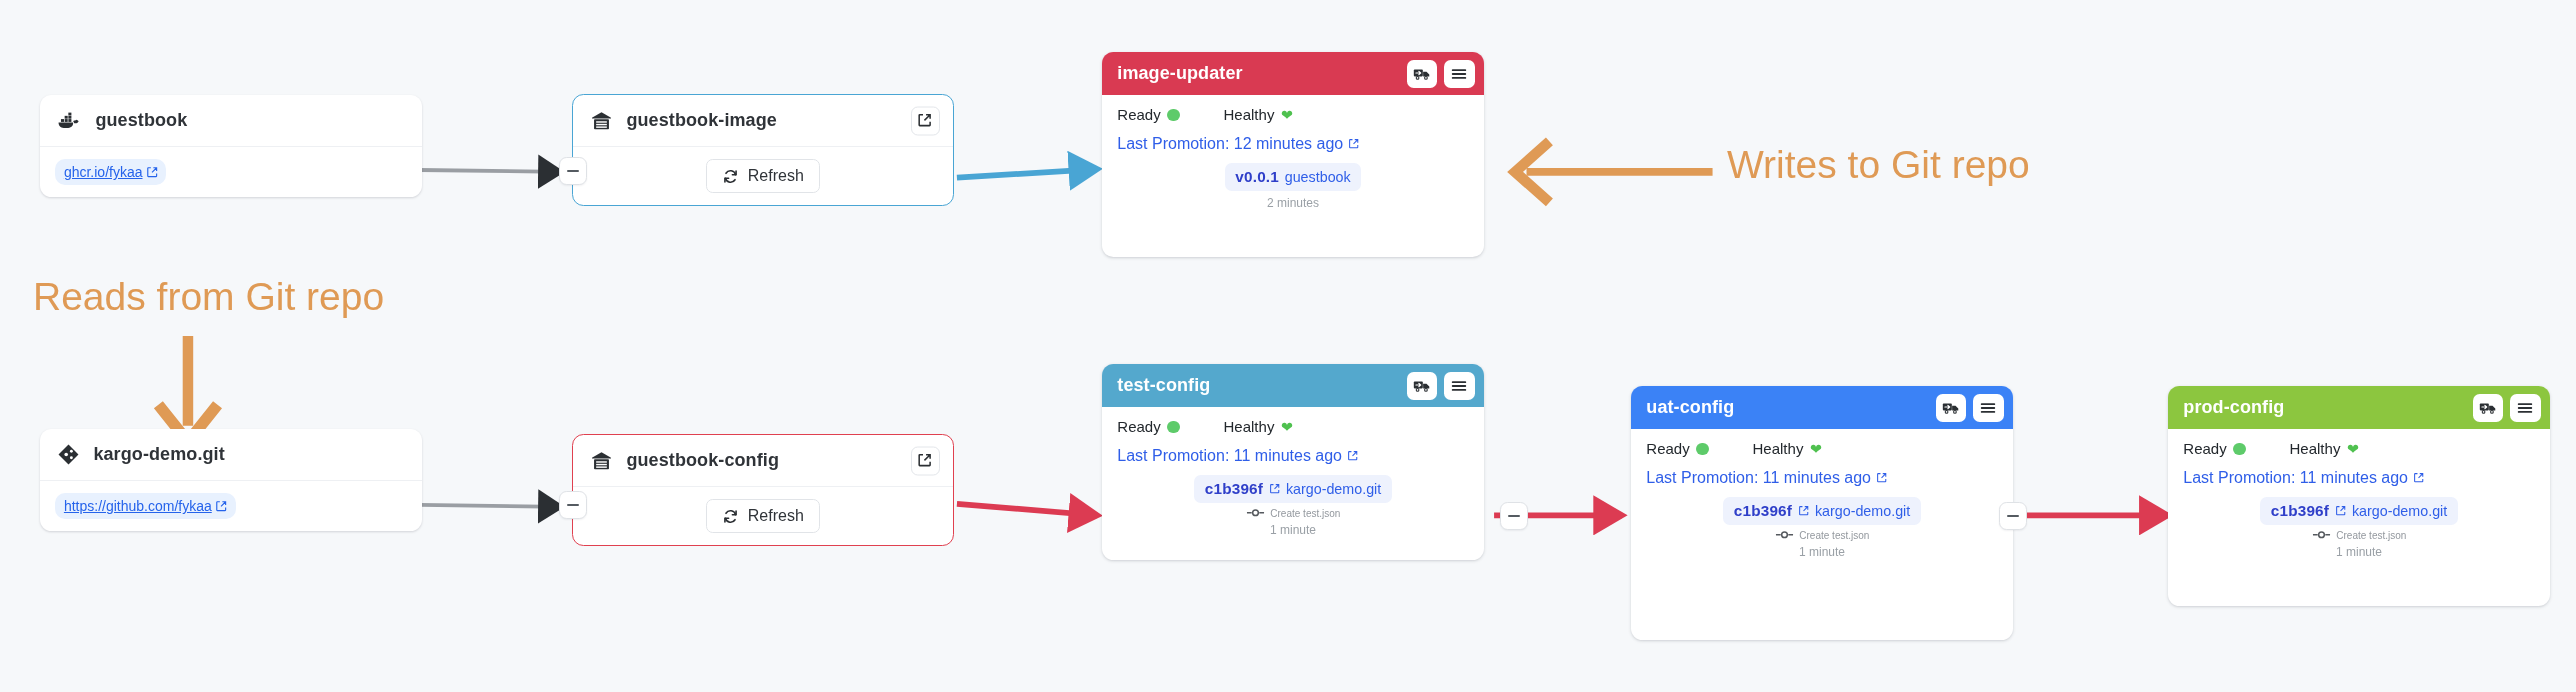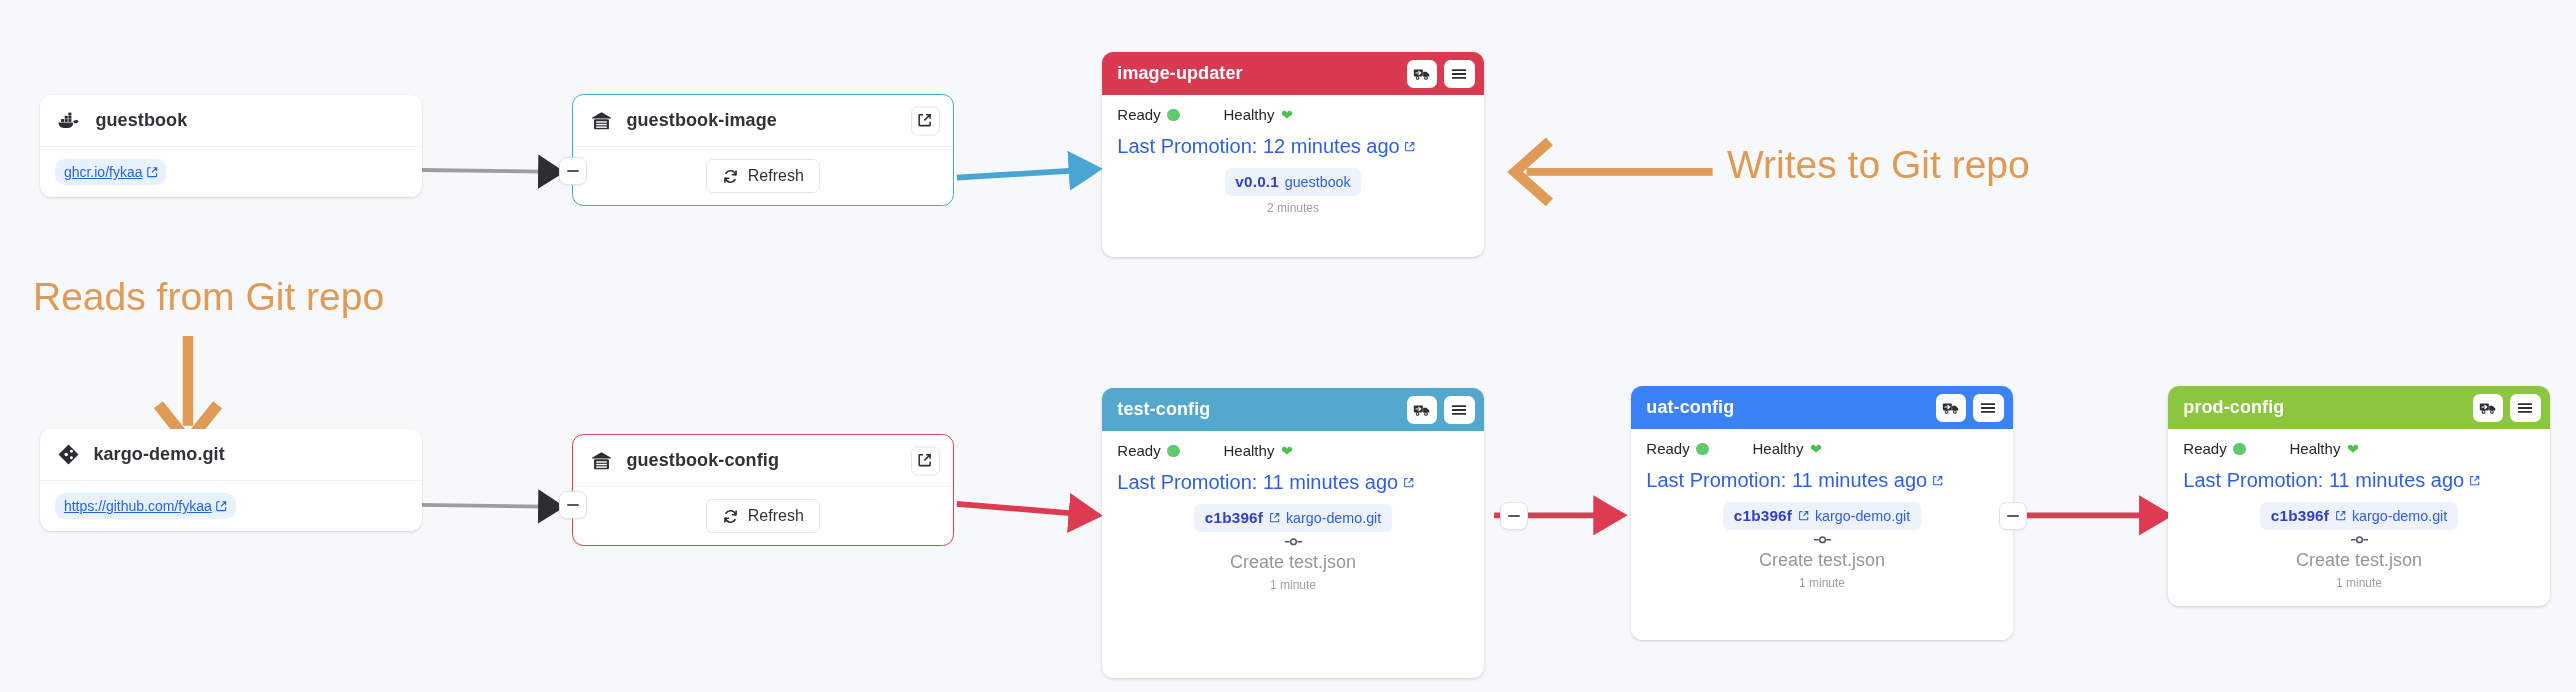--- a/index.html
+++ b/index.html
@@ -74,33 +74,33 @@
     display: flex; align-items: center; justify-content: center; margin-left: 6.7px;
   }
   .stage-body { padding: 11.4px 15.3px 9.5px 15.3px; }
   .status-row { display: flex; align-items: center; gap: 11.4px; font-size: 15px; color: #23282d; }
   .status-item { display: inline-flex; align-items: center; gap: 6.7px; }
   .dot { width: 12.4px; height: 12.4px; border-radius: 50%; background: #5ecb6a; display: inline-block; }
   .heart { color: #4fc14f; font-size: 14.3px; line-height: 1; }
   .spacer-sm { width: 21px; }
   .promo-link {
     display: inline-flex; align-items: center; gap: 4.8px;
-    color: #2f5ee8; font-size: 20px; margin-top: 11.4px; white-space: nowrap;
+    color: #2f5ee8; font-size: 16px; margin-top: 11.4px; white-space: nowrap;
   }
   .freight-wrap { margin-top: 10.5px; text-align: center; }
   .freight-chip {
     display: inline-flex; align-items: center; gap: 5.7px;
     background: #eef2fd; border-radius: 6.7px; padding: 4.8px 10.5px;
     color: #2f3fc9; font-size: 15.3px; white-space: nowrap;
   }
   .freight-chip .mono { font-weight: 600; letter-spacing: 0.2px; }
   .freight-chip .repo { color: #2f5ee8; font-weight: 400; font-size: 14.3px; }
   .subline {
-    margin-top: 4.8px; text-align: center; color: #93989e; font-size: 18px;
-    display: flex; align-items: center; justify-content: center; gap: 5.7px; flex-direction: column;
+    margin-top: 4.8px; text-align: center; color: #93989e; font-size: 10px;
+    display: flex; align-items: center; justify-content: center; gap: 5.7px;
   }
   .timeline { margin-top: 4.8px; text-align: center; color: #9aa0a6; font-size: 12px; }
 
   
   .minus-node {
     position: absolute; width: 28px; height: 28px; background: #fff;
     border: 1px solid #dfe2e6; border-radius: 7.6px;
     display: flex; align-items: center; justify-content: center;
     box-shadow: 0 1px 1.9px rgba(16,24,40,.06);
   }
@@ -330,21 +330,21 @@
       <div class="freight-wrap">
         <span class="freight-chip">
           <span class="mono">v0.0.1</span>
           <span class="repo">guestbook</span>
         </span>
       </div>
       <div class="timeline">2 minutes</div>
     </div>
   </div>
 
-  <div class="stage-card" style="left:1102px; top:388px; width:382px; height:290px;">
+  <div class="stage-card" style="left:1102px; top:364px; width:382px; height:196px;">
     <div class="stage-head" style="background:#54a8cd;">
       <span class="stage-name">test-config</span>
       <span class="head-btn">
         <svg class="icon-svg" width="18" height="15.3" viewBox="0 0 22 18">
           <rect x="1" y="4" width="11" height="8.4" rx="1" fill="#2b2f33"></rect>
           <path d="M12.4 6.6h4.1l3.4 3.5v2.3h-7.5z" fill="#2b2f33"></path>
           <circle cx="5.6" cy="14.2" r="2.3" fill="#2b2f33"></circle>
             <circle cx="5.6" cy="14.2" r="1" fill="#fff"></circle>
           <circle cx="15.8" cy="14.2" r="2.3" fill="#2b2f33"></circle>
             <circle cx="15.8" cy="14.2" r="1" fill="#fff"></circle>

